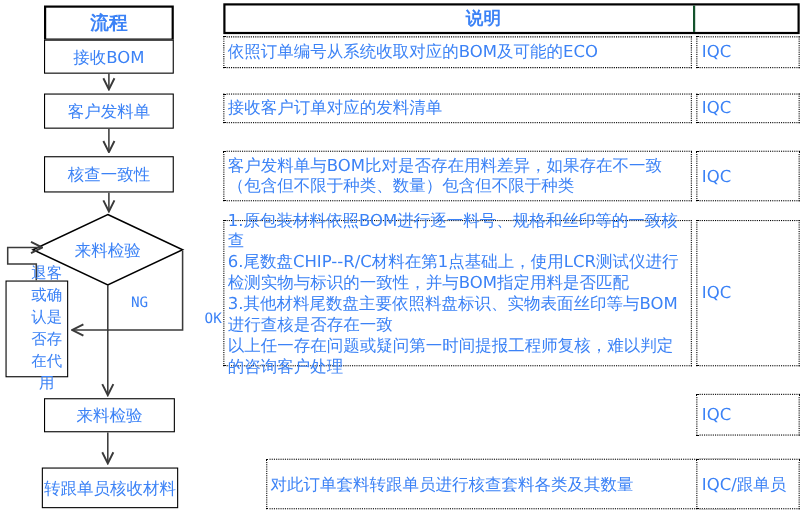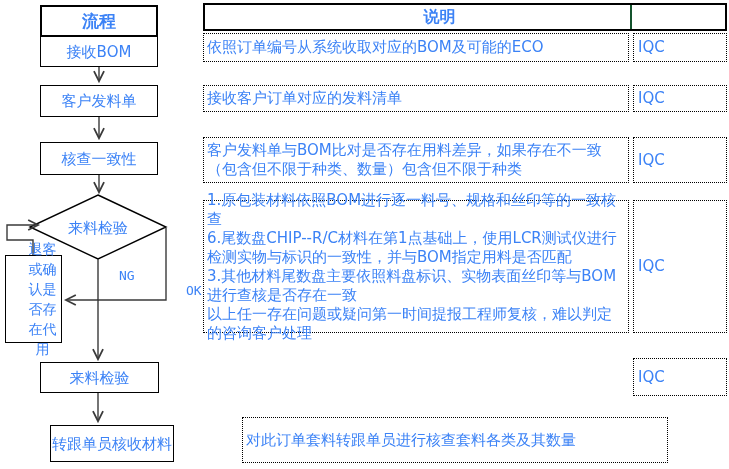--- a/index.html
+++ b/index.html
@@ -88,21 +88,21 @@
     <span>退客或确认是否存在代用</span>
   </div>
 
   <div class="edge-label" style="left:71px;top:268px;">NG</div>
   <div class="edge-label" style="left:138px;top:283px;">OK</div>
 
   <div class="fc-box" style="left:40px;top:362px;width:119px;height:31px;">
     <span>来料检验</span>
   </div>
 
-  <div class="fc-box" style="left:38px;top:425px;width:124px;height:37px;margin-left:12px;">
+  <div class="fc-box" style="left:38px;top:425px;width:124px;height:37px;">
     <span>转跟单员核收材料</span>
   </div>
 
   <div class="tbl-header">
     <div class="h-cell h-desc">说明</div>
     <div class="h-cell h-resp">责任人</div>
   </div>
 
   <div class="cell cell-desc" style="top:33px;height:29px;">依照订单编号从系统收取对应的BOM及可能的ECO</div>
   <div class="cell cell-resp" style="top:33px;height:29px;">IQC</div>
@@ -115,14 +115,15 @@
 
   <div class="cell cell-desc" style="top:200px;height:133px;">1.原包装材料依照BOM进行逐一料号、规格和丝印等的一致核查
 6.尾数盘CHIP--R/C材料在第1点基础上，使用LCR测试仪进行检测实物与标识的一致性，并与BOM指定用料是否匹配
 3.其他材料尾数盘主要依照料盘标识、实物表面丝印等与BOM进行查核是否存在一致
 以上任一存在问题或疑问第一时间提报工程师复核，难以判定的咨询客户处理</div>
   <div class="cell cell-resp" style="top:200px;height:133px;">IQC</div>
 
   <div class="cell cell-resp" style="top:358px;height:38px;">IQC</div>
 
   <div class="cell cell-desc" style="top:417px;height:46px;margin-left:39px;">对此订单套料转跟单员进行核查套料各类及其数量</div>
+  <div class="cell cell-resp" style="top:417px;height:46px;">IQC/跟单员</div>
 
 </div>
 
 </body></html>

